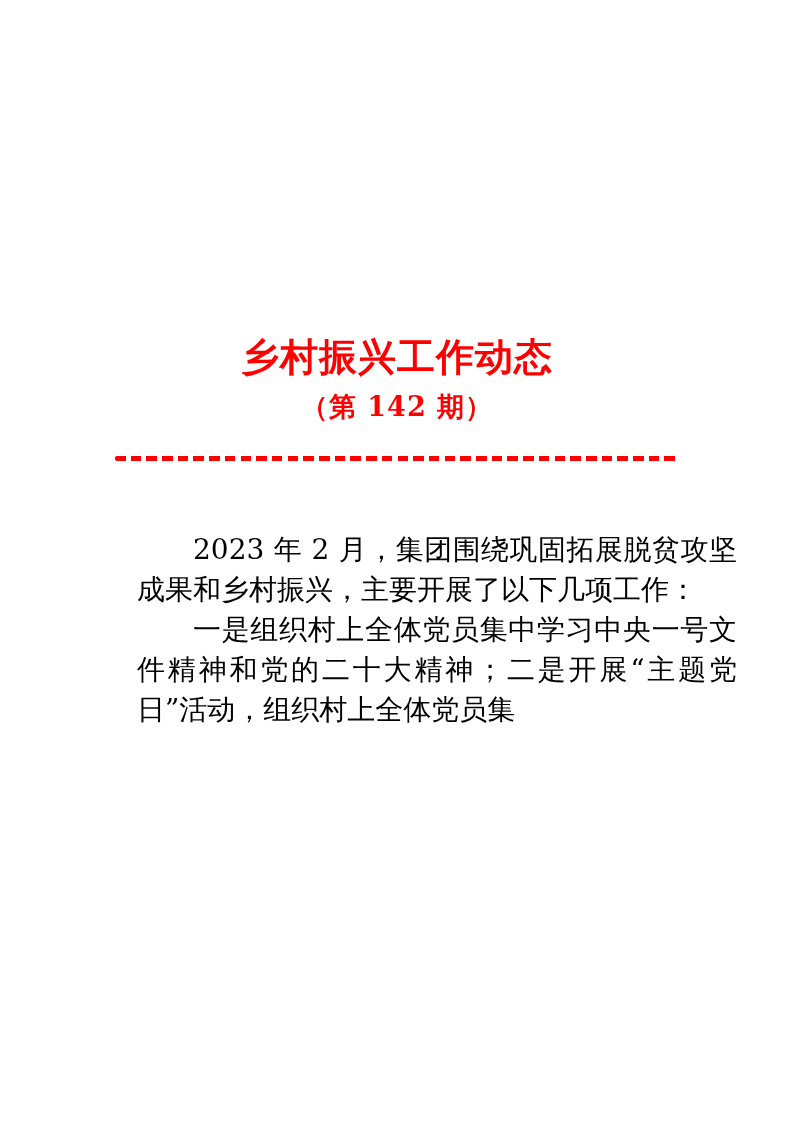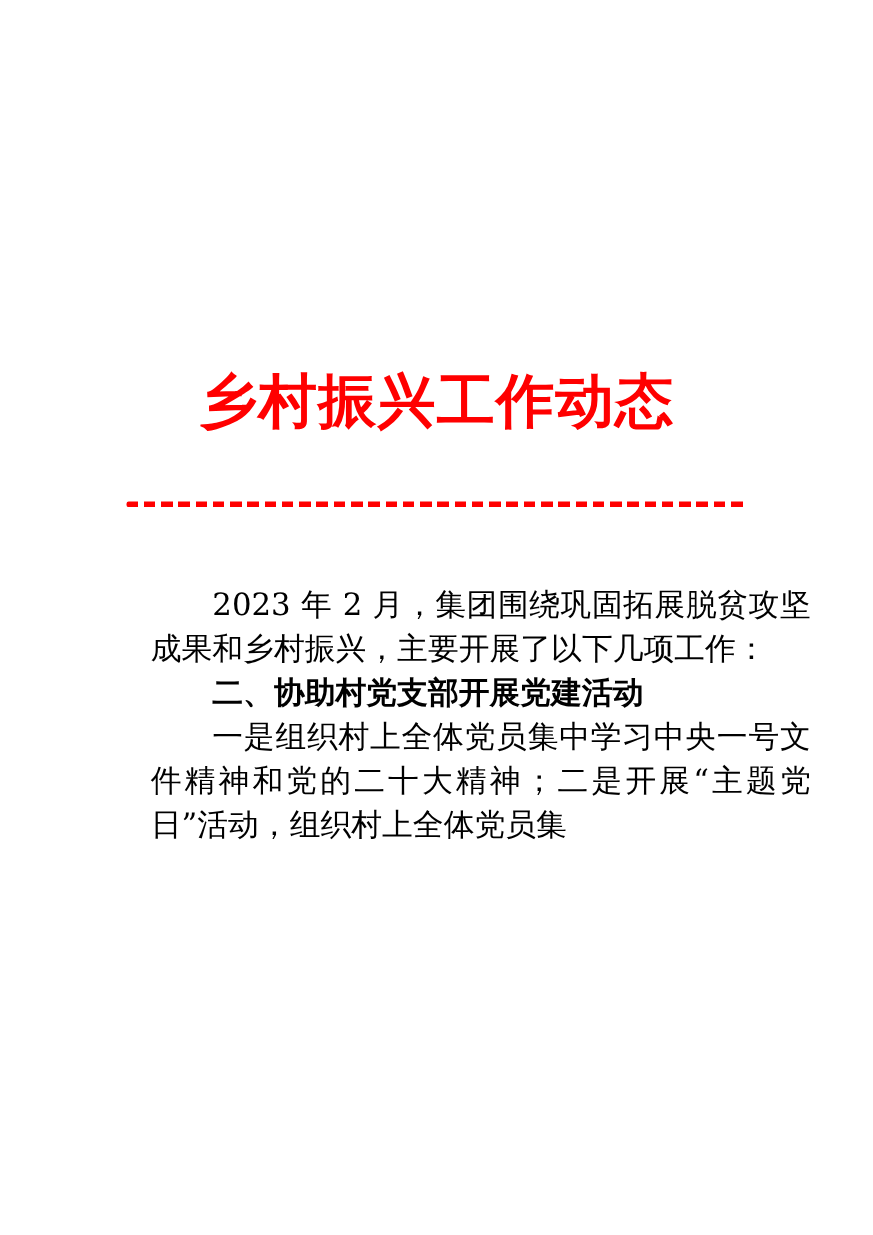--- a/index.html
+++ b/index.html
@@ -16,21 +16,21 @@
     background: #ffffff;
   }
   .masthead {
     position: absolute;
     top: 336px; left: 0;
     width: 100%;
     text-align: center;
     color: #ff0000;
   }
   .doc-title {
-    font-size: 53px;
+    font-size: 38px;
     font-weight: bold;
     line-height: 1.15;
     letter-spacing: 1px;
     font-family: Liberation Sans, sans-serif;
     text-align: center;
   }
   .doc-issue {
     margin-top: 9px;
     font-size: 27px;
     font-weight: bold;
@@ -70,29 +70,29 @@
     font-weight: normal;
   }
 </style>
 </head>
 <body>
 
 <div class="page">
 
   <div class="masthead">
     <div class="doc-title">乡村振兴工作动态</div>
+    <div class="doc-issue">（第 142 期）</div>
   </div>
 
   <div class="divider"></div>
 
   <div class="body-text">
 
     <p>2023 年 2 月，集团围绕巩固拓展脱贫攻坚成果和乡村振兴，主要开展了以下几项工作：</p>
 
 
 
-    <p class="section-heading">二、协助村党支部开展党建活动</p>
 
     <p><span class="bold-run">一是</span><span>组织村上全体党员集中学习中央一号文件精神和党的二十大精神；</span><span class="bold-run">二是</span><span>开展“主题党日”活动，组织村上全体党员集</span></p>
 
   </div>
 
 </div>
 
 </body></html>

